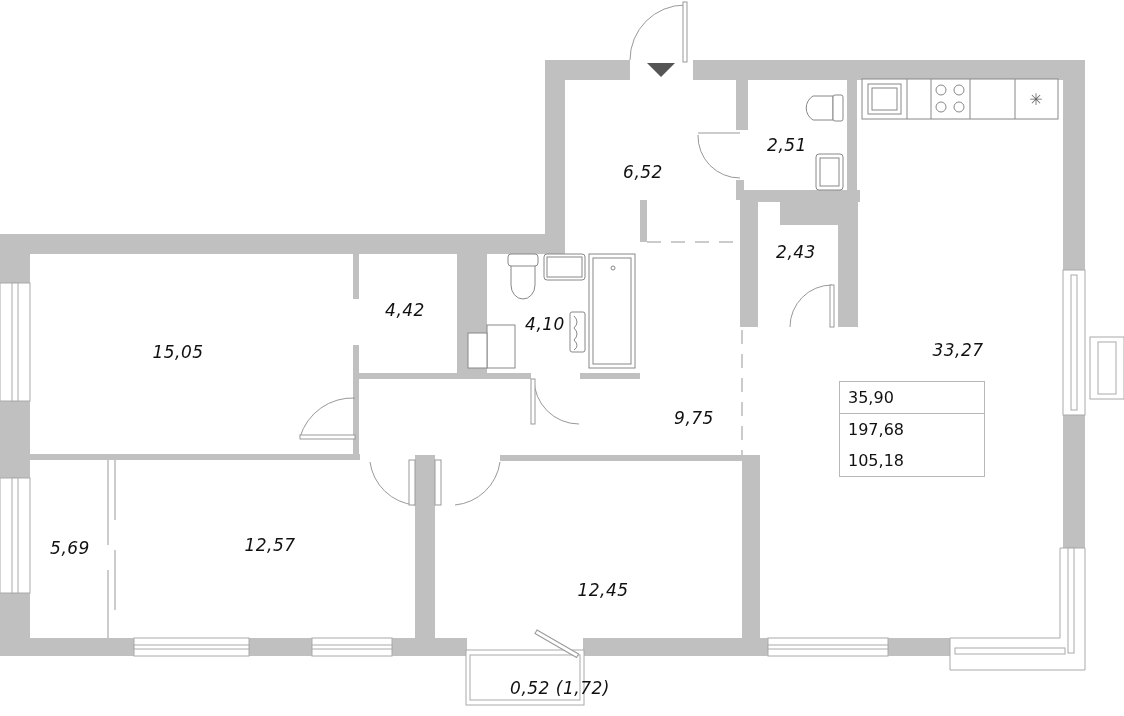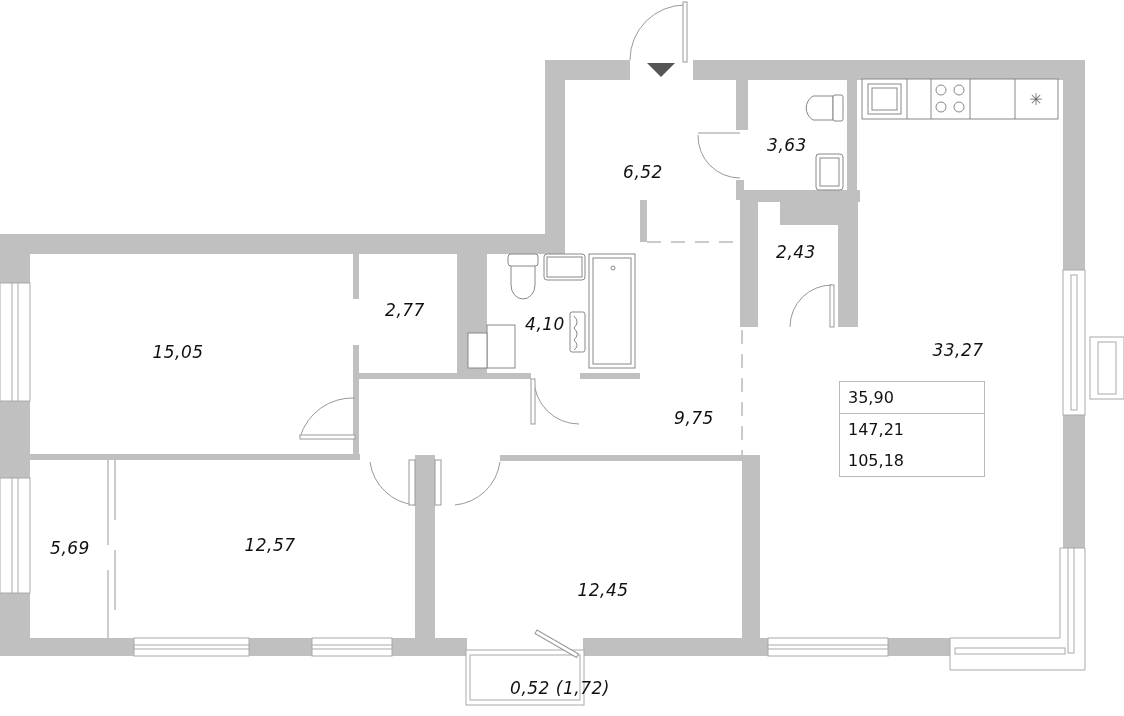--- a/index.html
+++ b/index.html
@@ -140,31 +140,31 @@
     <rect x="593" y="258" width="38" height="106"></rect>
     <circle cx="613" cy="268" r="2"></circle>
     <rect x="570" y="312" width="15" height="40" rx="2"></rect>
     <path d="M574 316 q6 6 0 12 q6 6 0 12 q6 6 0 10"></path>
     <rect x="487" y="325" width="28" height="43"></rect>
     <rect x="468" y="333" width="19" height="35"></rect>
   </g>
 </svg>
 
 <div class="room-label" style="left:643px; top:162px;">6,52</div>
-<div class="room-label" style="left:787px; top:135px;">3,63</div>
+<div class="room-label" style="left:787px; top:135px;">2,51</div>
 <div class="room-label" style="left:796px; top:242px;">2,43</div>
 <div class="room-label" style="left:912px; top:340px;margin-left:46px;">33,27</div>
 <div class="room-label" style="left:178px; top:342px;">15,05</div>
-<div class="room-label" style="left:405px; top:300px;">2,77</div>
+<div class="room-label" style="left:405px; top:300px;">4,42</div>
 <div class="room-label" style="left:545px; top:314px;">4,10</div>
 <div class="room-label" style="left:694px; top:408px;">9,75</div>
 <div class="room-label" style="left:70px; top:538px;">5,69</div>
 <div class="room-label" style="left:270px; top:535px;">12,57</div>
 <div class="room-label" style="left:603px; top:535px;margin-top:45px;">12,45</div>
 <div class="room-label" style="left:560px; top:678px;">0,52 (1,72)</div>
 
 <div class="spec-table">
   <div class="spec-vals">
     <div>35,90</div>
-    <div>147,21</div>
+    <div>197,68</div>
     <div>105,18</div>
   </div>
 </div>
 
 </body></html>

